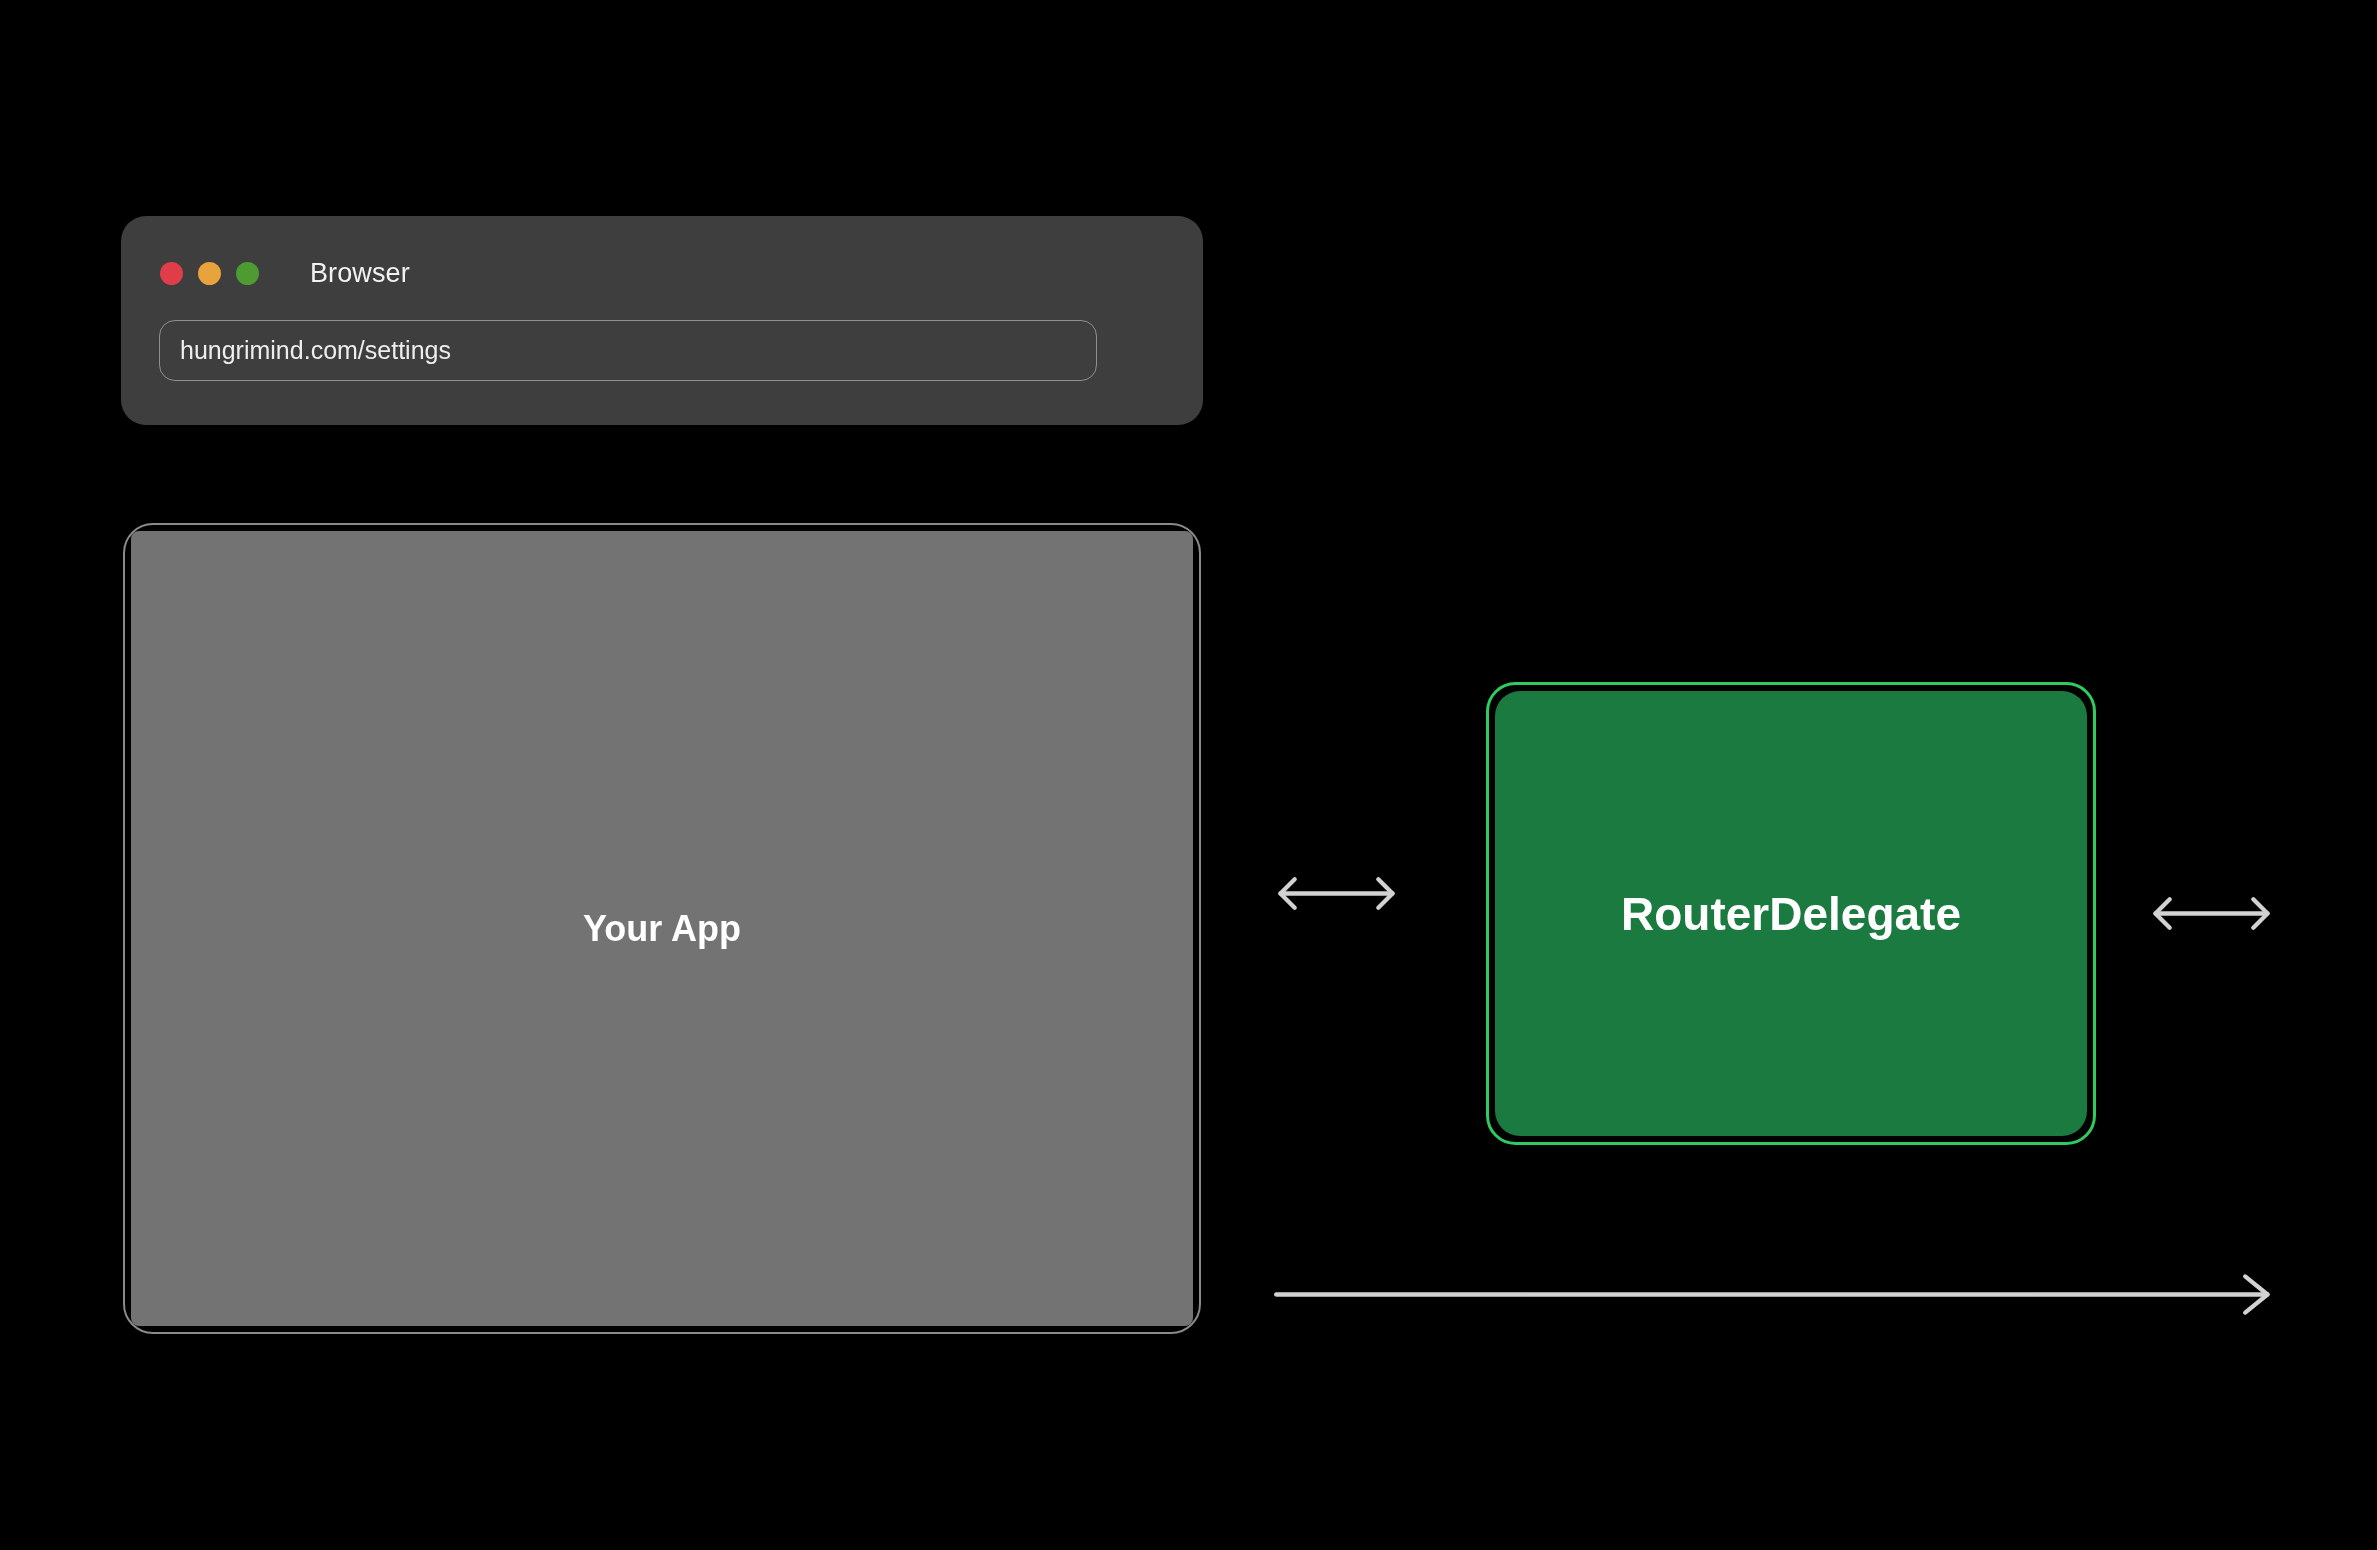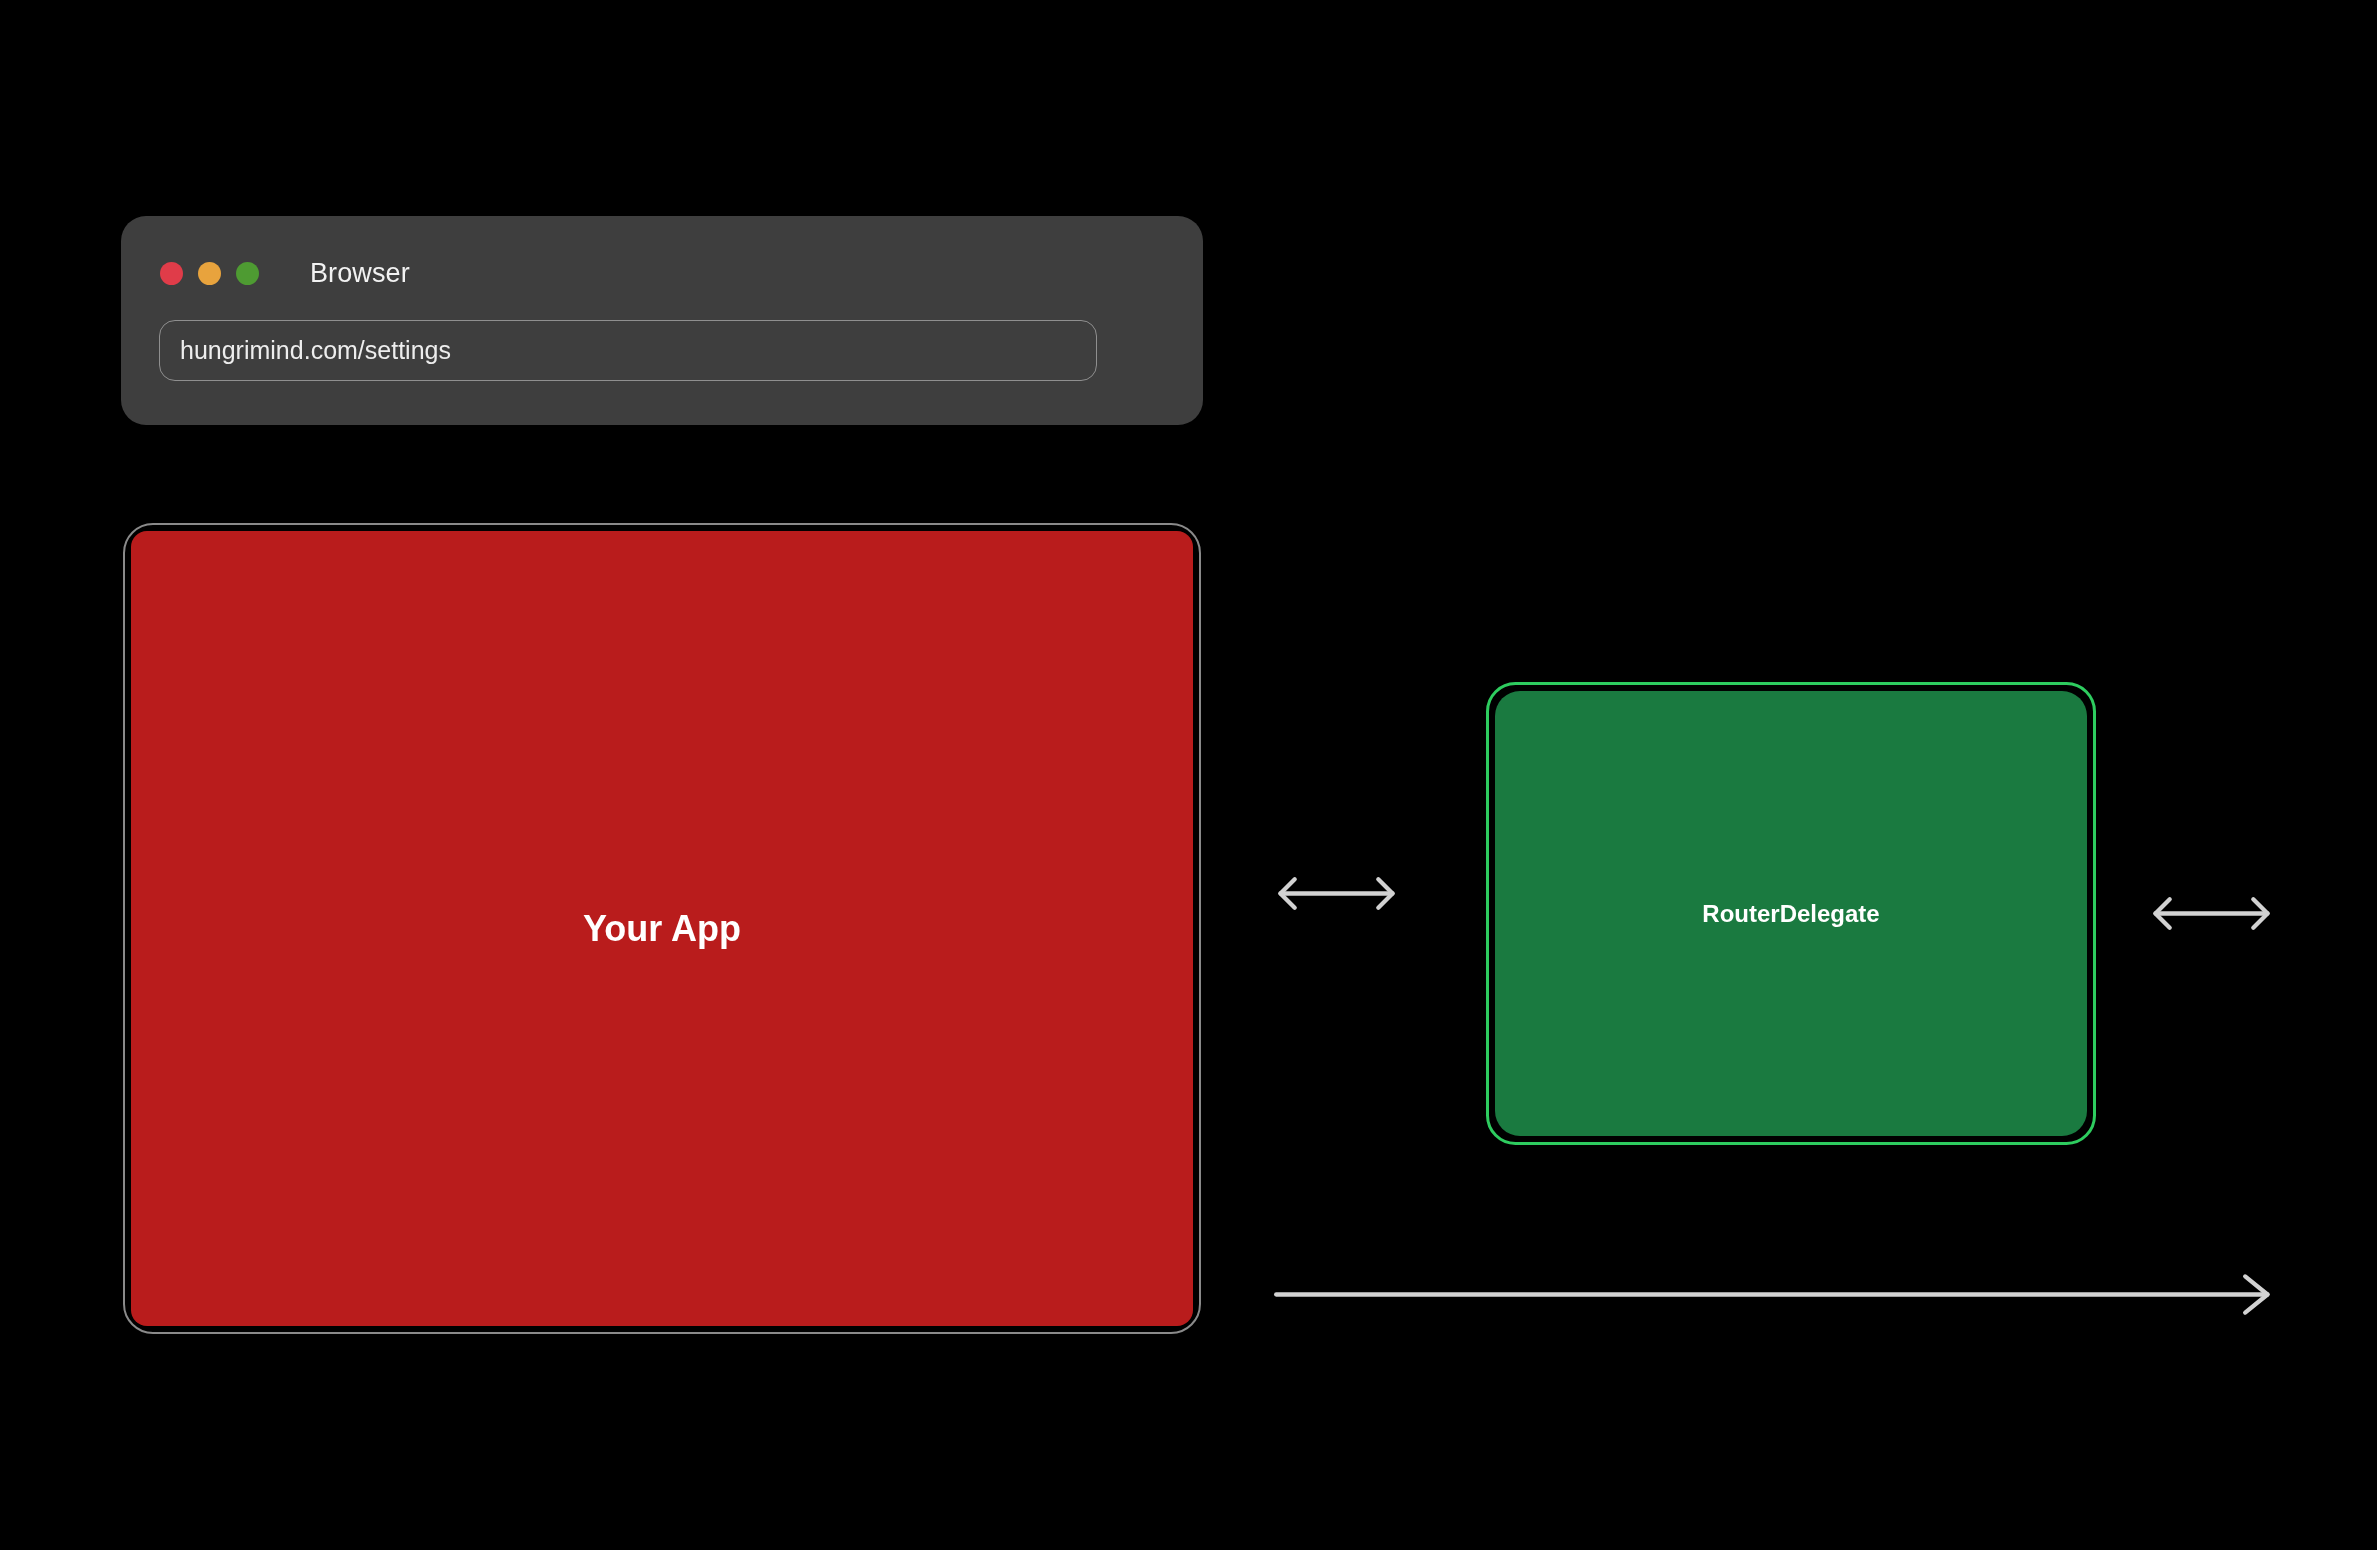--- a/index.html
+++ b/index.html
@@ -117,22 +117,22 @@
     border: 2.9px solid #8a8a8a;
     border-radius: 30px;
   }
   #your-app-panel > .ring-fill {
     left: 5.7px;
     top: 5.7px;
     right: 5.7px;
     bottom: 5.7px;
     width: auto;
     height: auto;
-    background: #b91c1c;
-    border-radius: 16px;
+    background: #737373;
+    border-radius: 8px;
   }
   #your-app-label { font-size: 36px; }
 
   
   #router-delegate-panel {
     left: 1486px;
     top: 682px;
     width: 610px;
     height: 463px;
     border: 3.3px solid #2ecc5f;
@@ -141,21 +141,21 @@
   #router-delegate-panel > .ring-fill {
     left: 6.2px;
     top: 6.2px;
     right: 6.2px;
     bottom: 6.2px;
     width: auto;
     height: auto;
     background: #1a7a40;
     border-radius: 25px;
   }
-  #router-delegate-label { font-size: 24px; }
+  #router-delegate-label { font-size: 46px; }
 
   
   .arrow-svg {
     position: absolute;
     overflow: visible;
   }
   #arrow-app-router { left: 1265px; top: 865px; }
   #arrow-router-state { left: 2140px; top: 885px; }
   #arrow-app-state { left: 1267px; top: 1266px; }
 </style>

